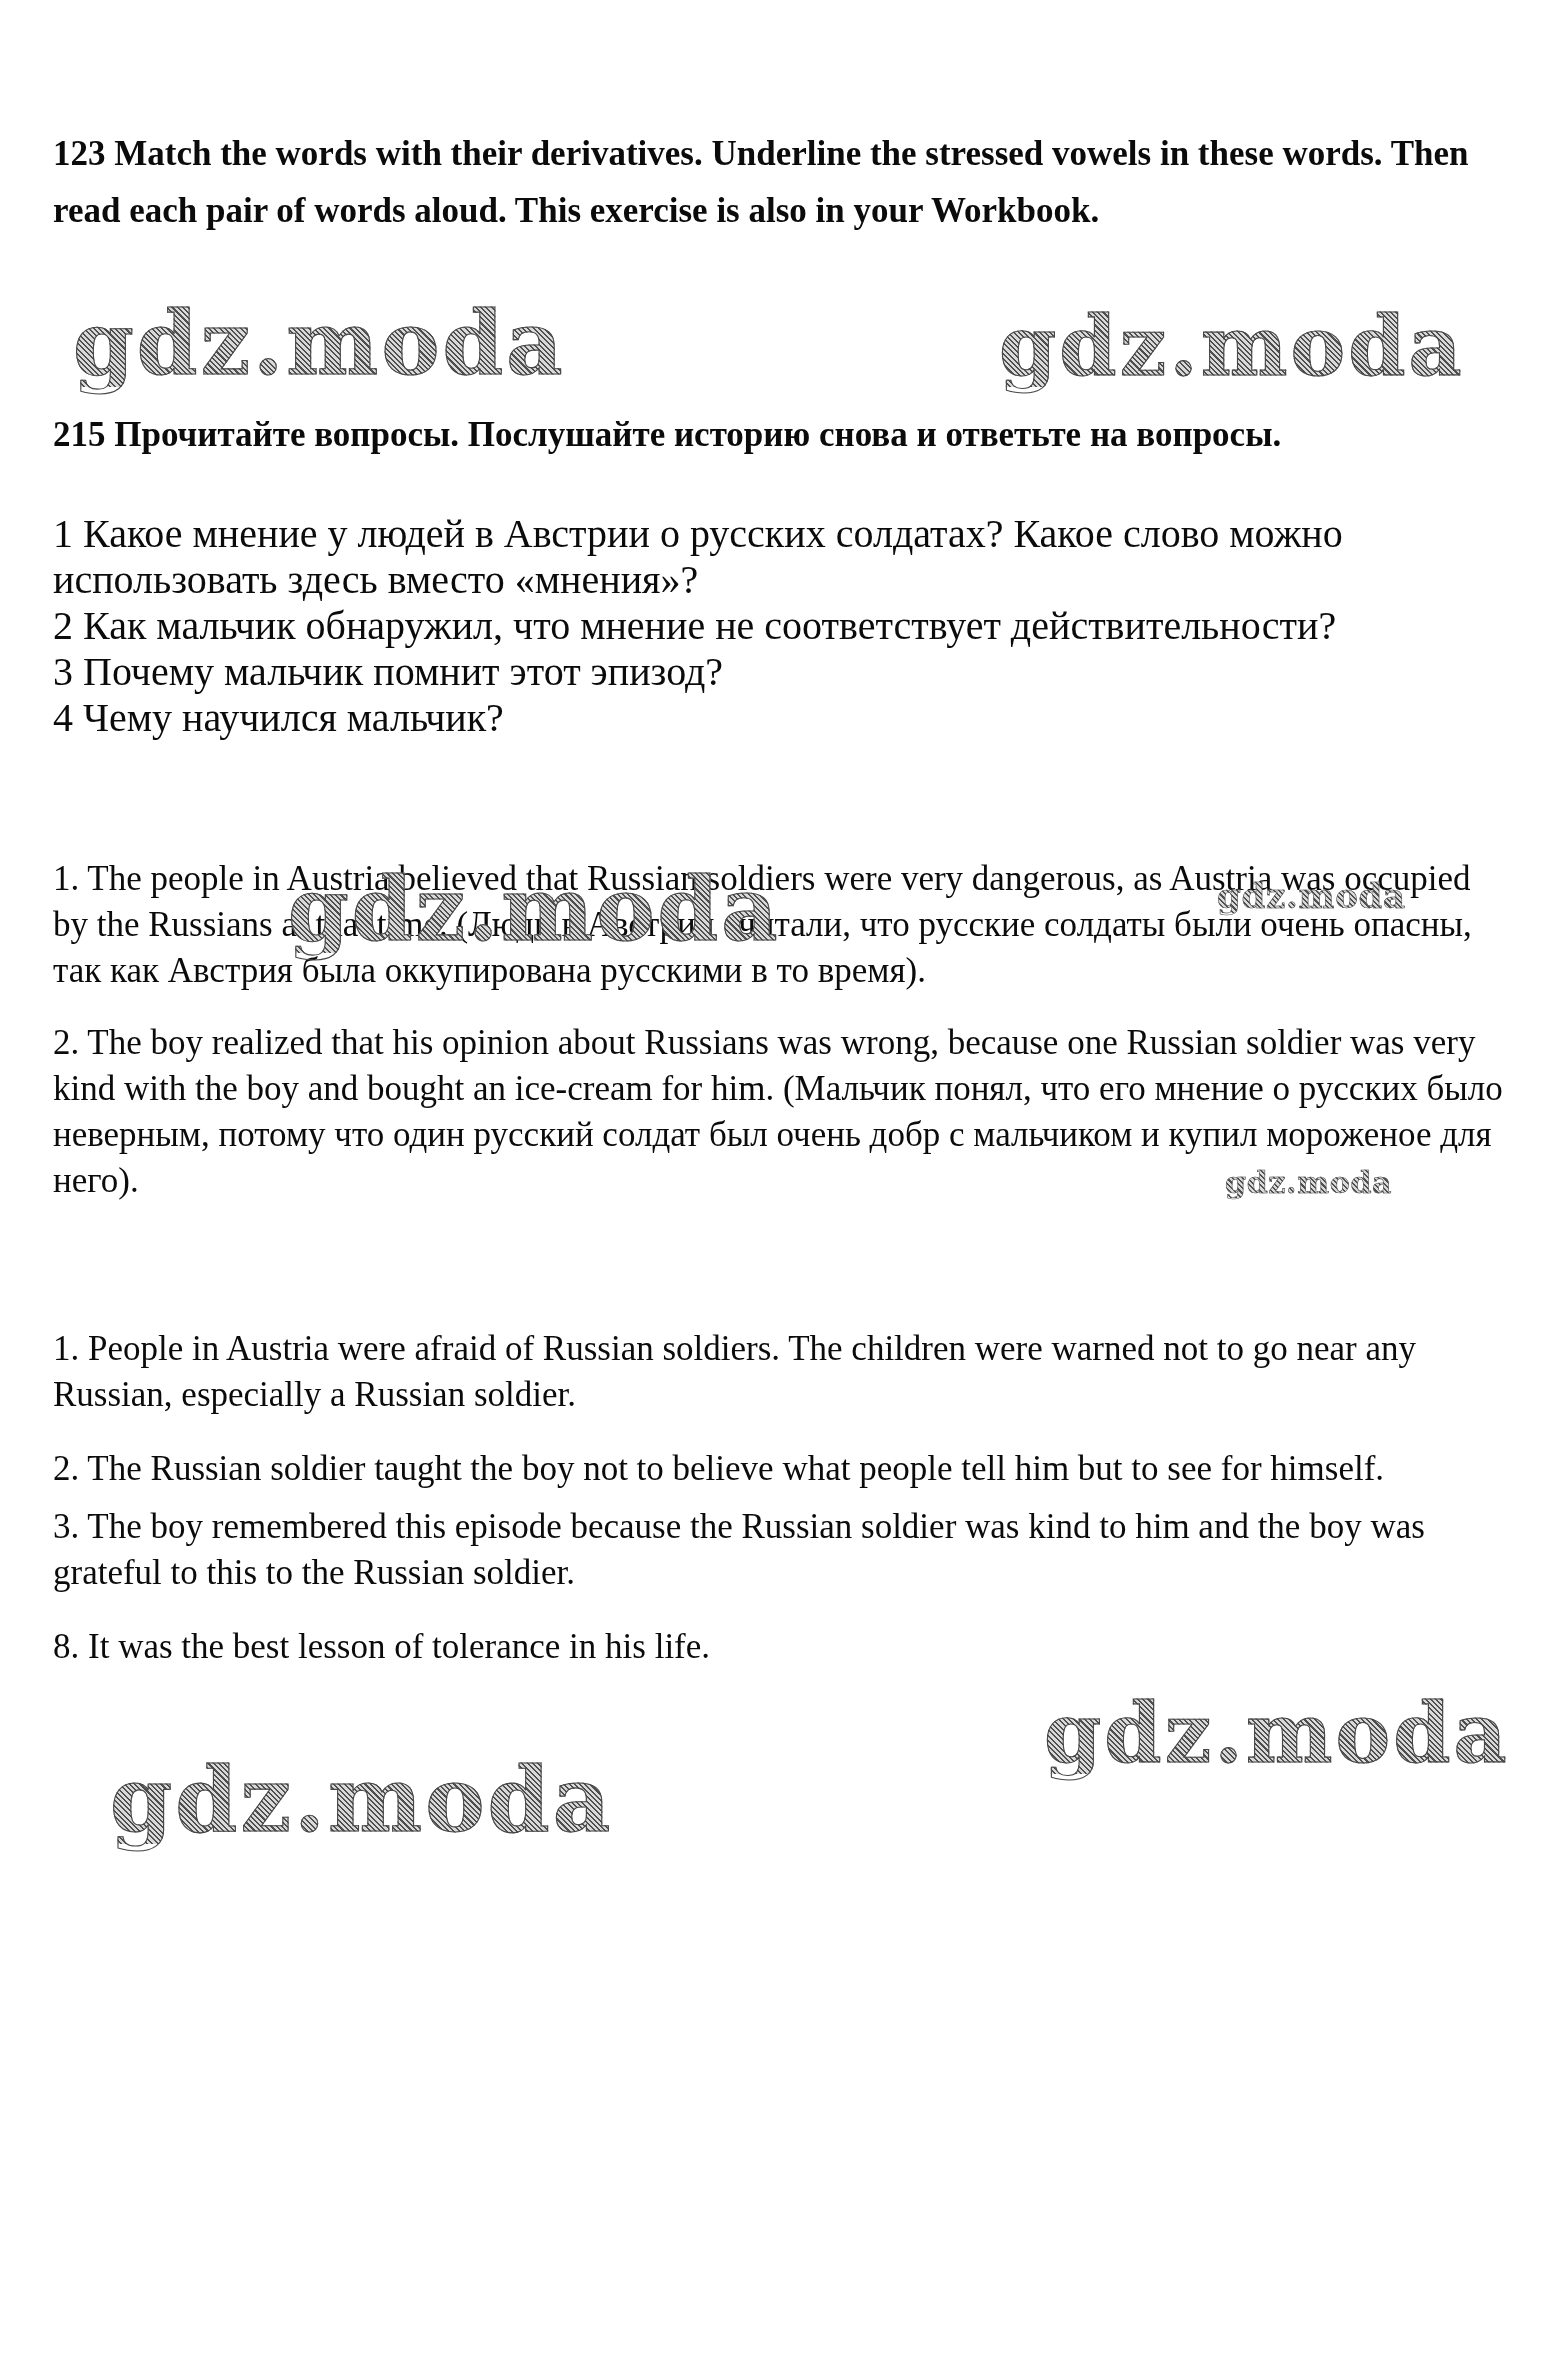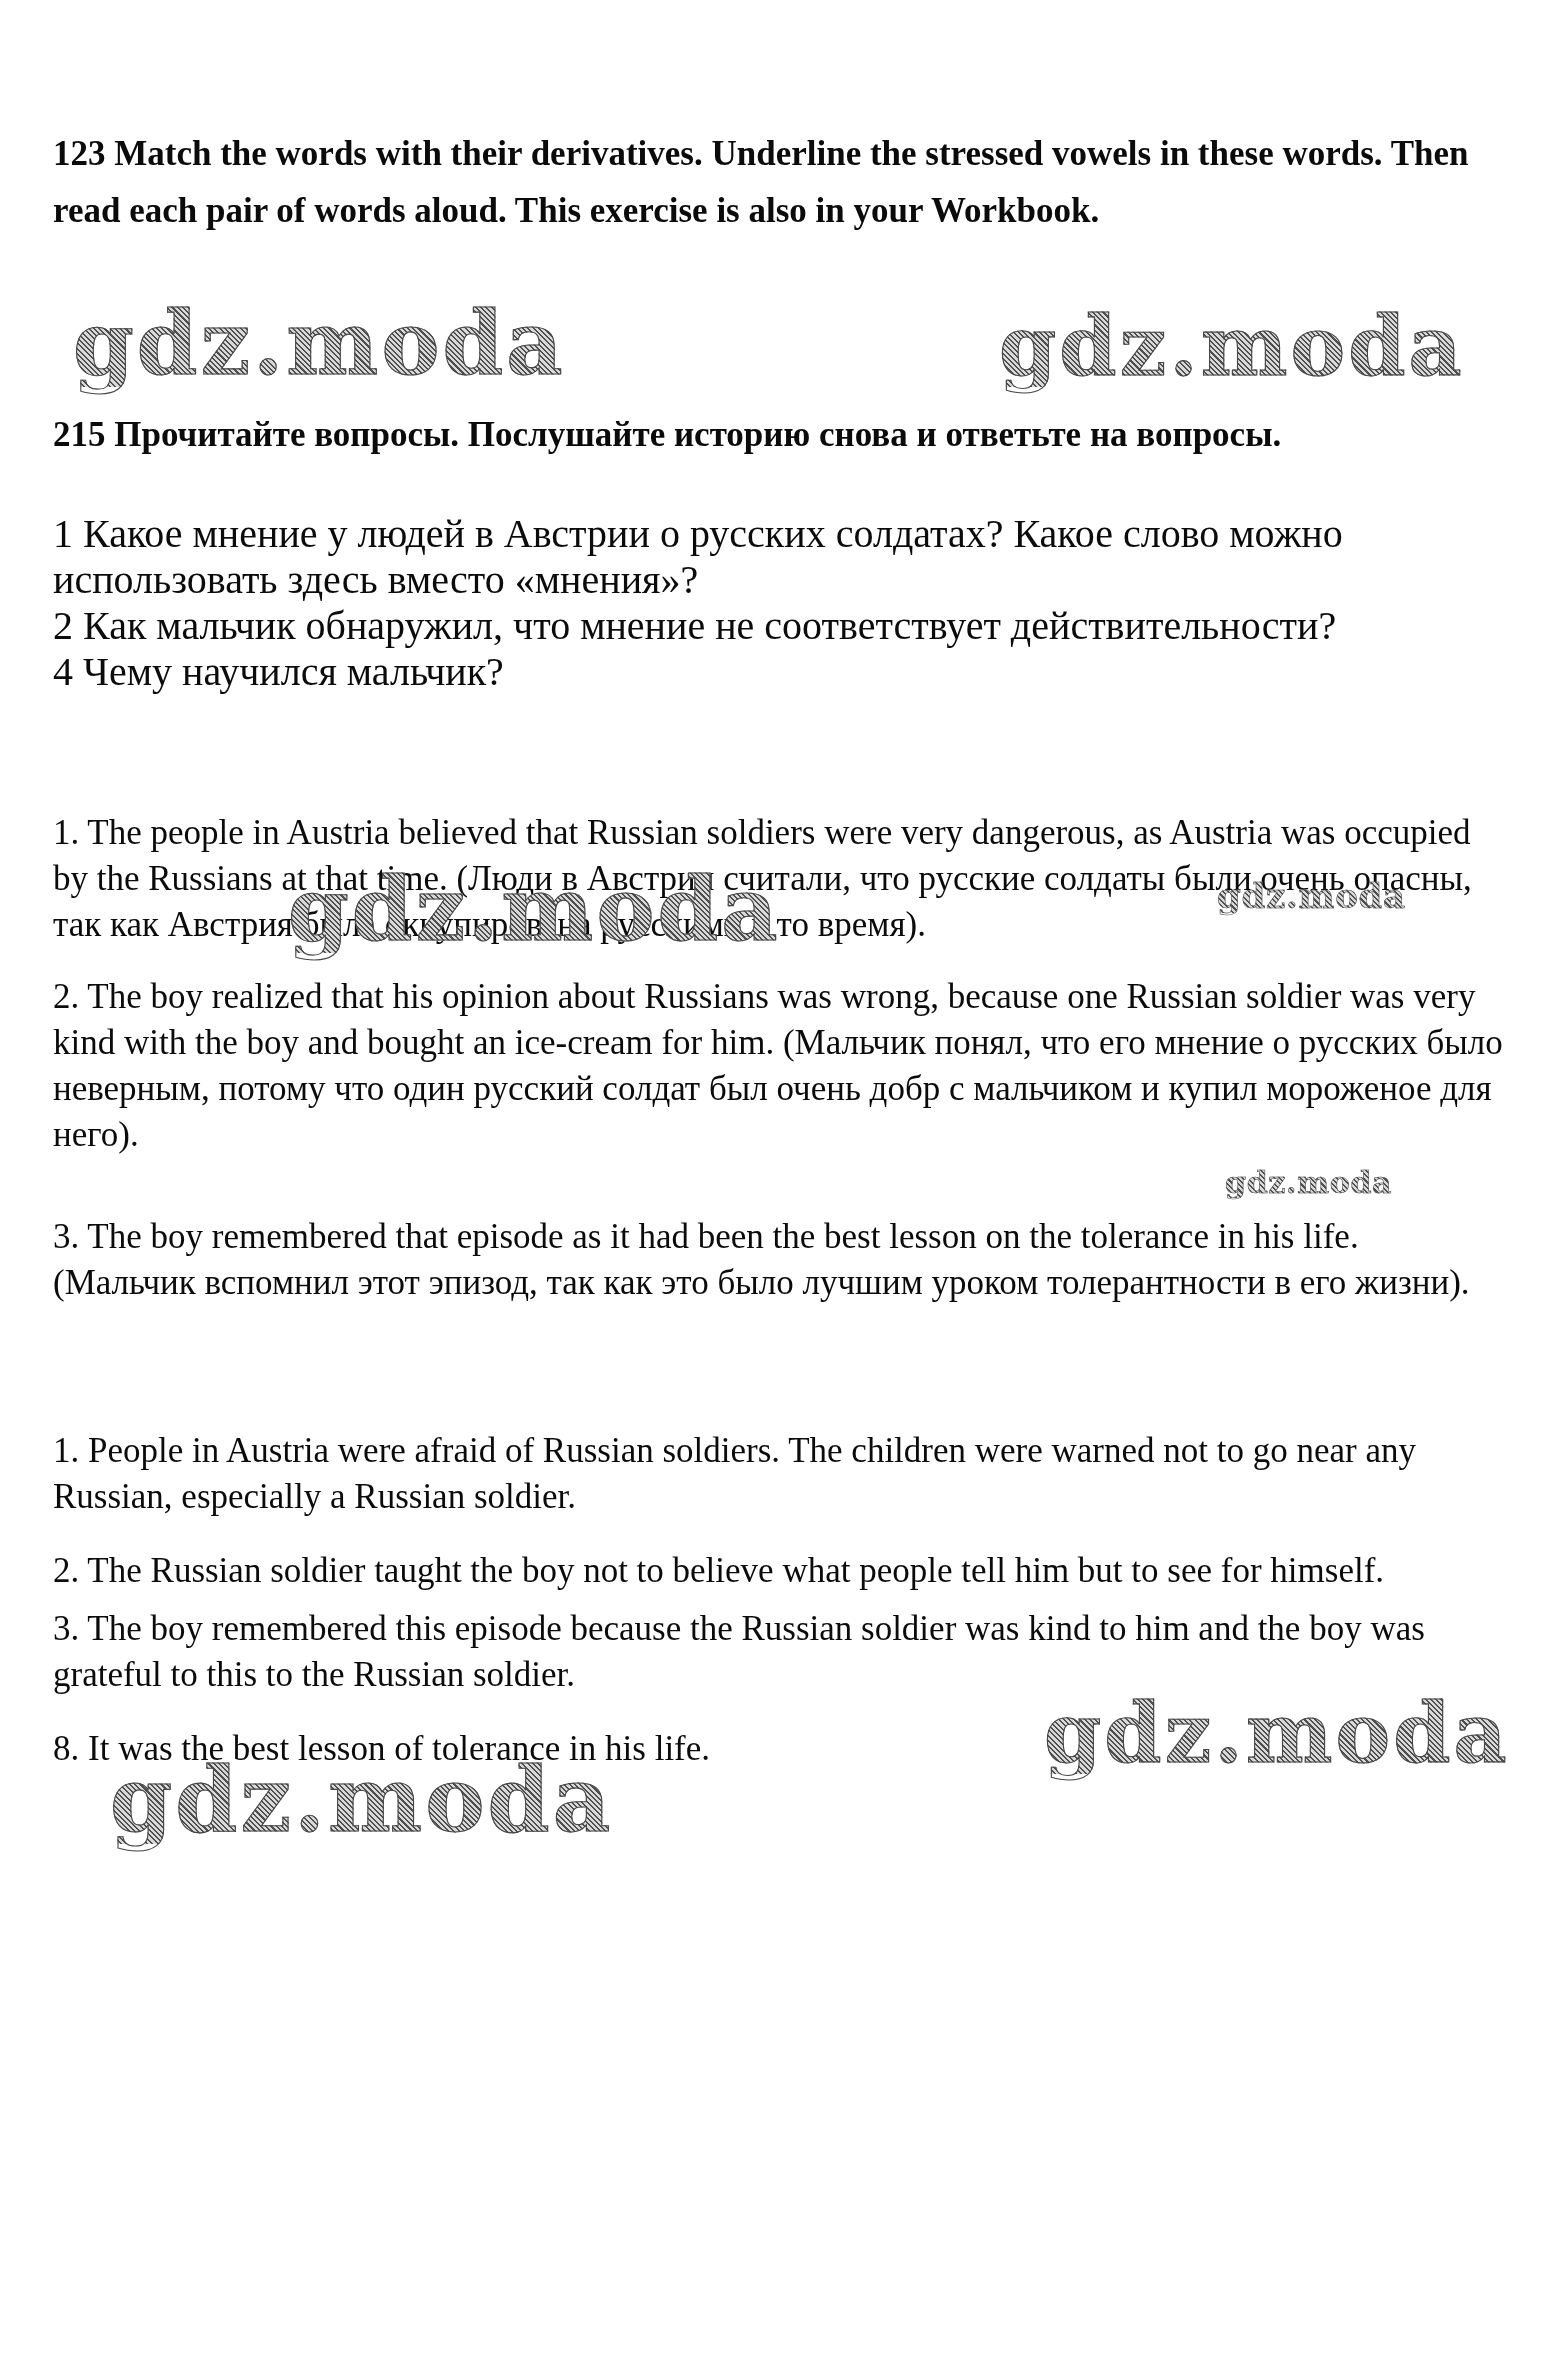--- a/index.html
+++ b/index.html
@@ -85,27 +85,27 @@
 
 <div class="page">
 
   <div class="heading heading-en">123 Match the words with their derivatives. Underline the stressed vowels in these words. Then read each pair of words aloud. This exercise is also in your Workbook.</div>
 
   <div class="heading heading-ru">215 Прочитайте вопросы. Послушайте историю снова и ответьте на вопросы.</div>
 
   <div class="questions">
     <p>1 Какое мнение у людей в Австрии о русских солдатах? Какое слово можно использовать здесь вместо «мнения»?</p>
     <p>2 Как мальчик обнаружил, что мнение не соответствует действительности?</p>
+    <p>3 Почему мальчик помнит этот эпизод?</p>
     <p>4 Чему научился мальчик?</p>
   </div>
 
   <div>
     <p class="body answer-1">1. The people in Austria believed that Russian soldiers were very dangerous, as Austria was occupied by the Russians at that time. (Люди в Австрии считали, что русские солдаты были очень опасны, так как Австрия была оккупирована русскими в то время).</p>
     <p class="body answer-2">2. The boy realized that his opinion about Russians was wrong, because one Russian soldier was very kind with the boy and bought an ice-cream for him. (Мальчик понял, что его мнение о русских было неверным, потому что один русский солдат был очень добр с мальчиком и купил мороженое для него).</p>
-    <p class="body answer-3">3. The boy remembered that episode as it had been the best lesson on the tolerance in his life. (Мальчик вспомнил этот эпизод, так как это было лучшим уроком толерантности в его жизни).</p>
   </div>
 
   <div>
     <p class="body summary-1">1. People in Austria were afraid of Russian soldiers. The children were warned not to go near any Russian, especially a Russian soldier.</p>
     <p class="body summary-2">2. The Russian soldier taught the boy not to believe what people tell him but to see for himself.</p>
     <p class="body summary-3">3. The boy remembered this episode because the Russian soldier was kind to him and the boy was grateful to this to the Russian soldier.</p>
     <p class="body summary-4">8. It was the best lesson of tolerance in his life.</p>
   </div>
 
   <div class="wm wm-top-left">gdz.moda</div>

